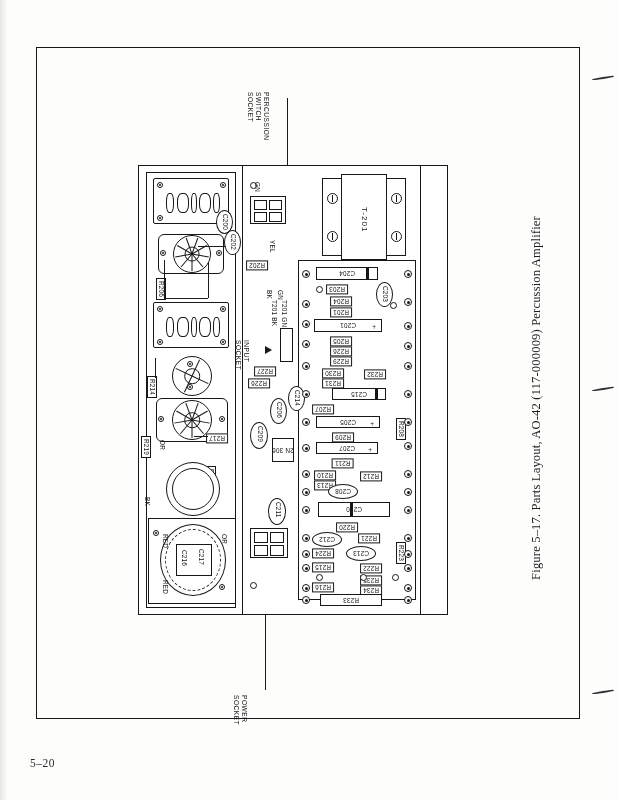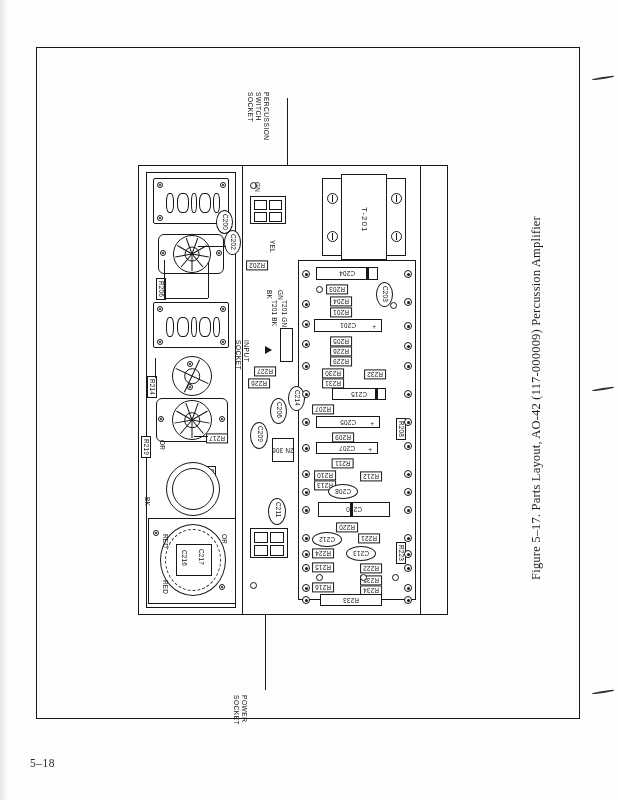--- a/index.html
+++ b/index.html
@@ -144,21 +144,21 @@
   <div class="gutter"></div>
 
   <div class="frame"></div>
 
   <div class="mark" style="left:592px;top:74px;"></div>
   <div class="mark" style="left:592px;top:385px;"></div>
   <div class="mark" style="left:592px;top:688px;"></div>
 
   <div class="caption">Figure 5–17. Parts Layout, AO-42 (117-000009) Percussion Amplifier</div>
 
-  <div class="folio">5–18</div>
+  <div class="folio">5–20</div>
 
   <div class="diagram">
 
     <div class="callout r270" style="left:150px;top:-58px;">PERCUSSION
 SWITCH
 SOCKET</div>
     <div class="ln v" style="left:167px;top:-52px;height:78px;"></div>
     <div class="arrow" style="left:163px;top:22px;border-left:4px solid transparent;border-right:4px solid transparent;border-top:7px solid #17171a;"></div>
 
     <div class="callout r270" style="left:128px;top:545px;">POWER

